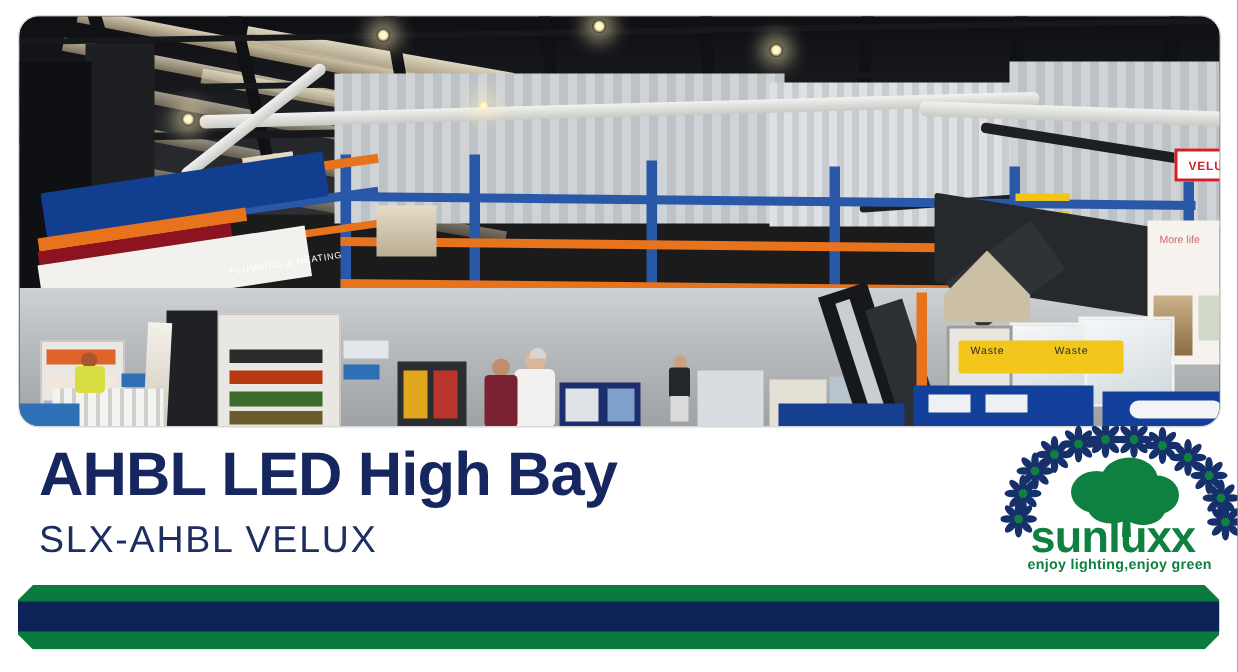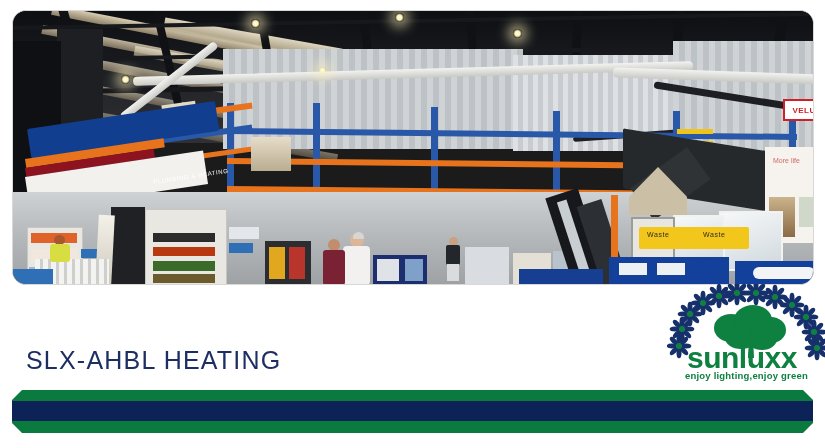--- a/index.html
+++ b/index.html
@@ -276,21 +276,22 @@
       <div style="position:absolute;left:606px;top:252px;width:28px;height:12px;background:#eef1f4;"></div>
       <div style="position:absolute;left:644px;top:252px;width:28px;height:12px;background:#eef1f4;"></div>
       <div style="position:absolute;left:740px;top:256px;width:62px;height:12px;background:#f2f4f6;border-radius:6px;"></div>
       <div class="bluebin" style="left:506px;top:258px;width:84px;height:16px;background:#163f92;"></div>
 
       <div style="position:absolute;left:0;top:258px;width:40px;height:16px;background:#2f6fb5;"></div>
 
     </div>
   </div>
 
-  <div class="subtitle">SLX-AHBL HEATING</div>
+  <div class="title">AHBL LED High Bay</div>
+  <div class="subtitle">SLX-AHBL VELUX</div>
 
   <div class="logo">
     <svg width="182" height="100" viewBox="0 0 182 100" xmlns="http://www.w3.org/2000/svg">
       <defs>
         <g id="burst">
           <g>
             <ellipse cx="0" cy="-7.2" rx="2.5" ry="5.1" fill="#16306b"></ellipse>
             <ellipse cx="0" cy="-7.2" rx="2.5" ry="5.1" fill="#16306b" transform="rotate(45)"></ellipse>
             <ellipse cx="0" cy="-7.2" rx="2.5" ry="5.1" fill="#16306b" transform="rotate(90)"></ellipse>
             <ellipse cx="0" cy="-7.2" rx="2.5" ry="5.1" fill="#16306b" transform="rotate(135)"></ellipse>

